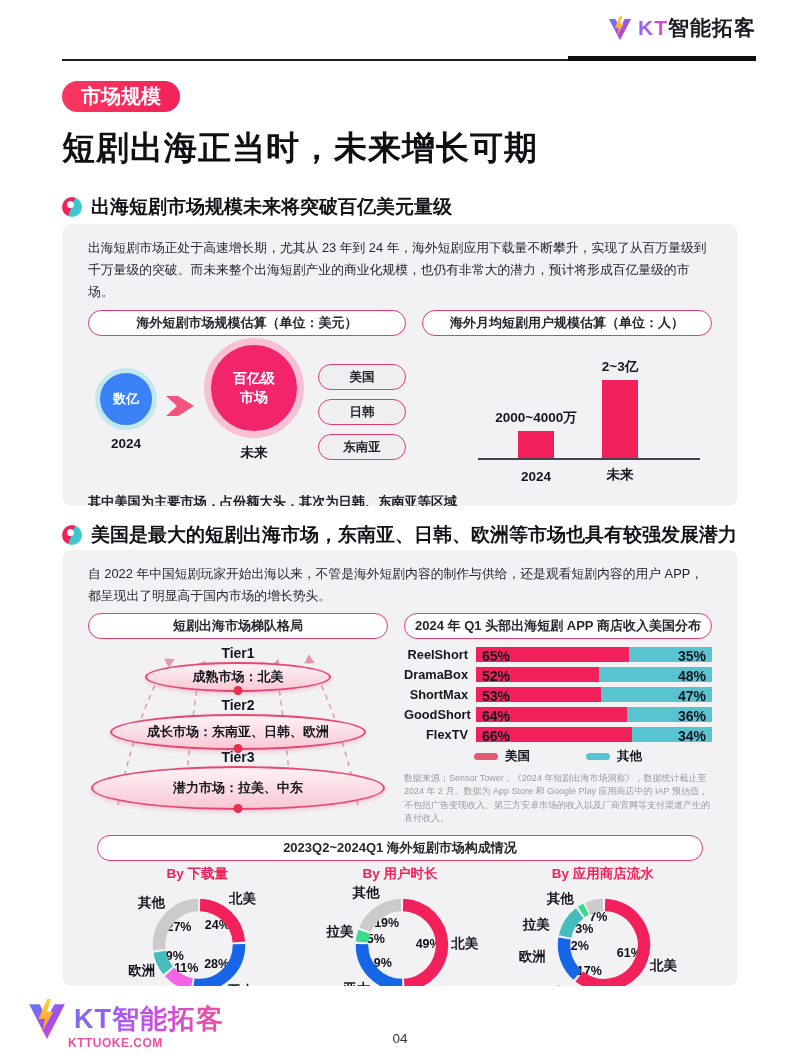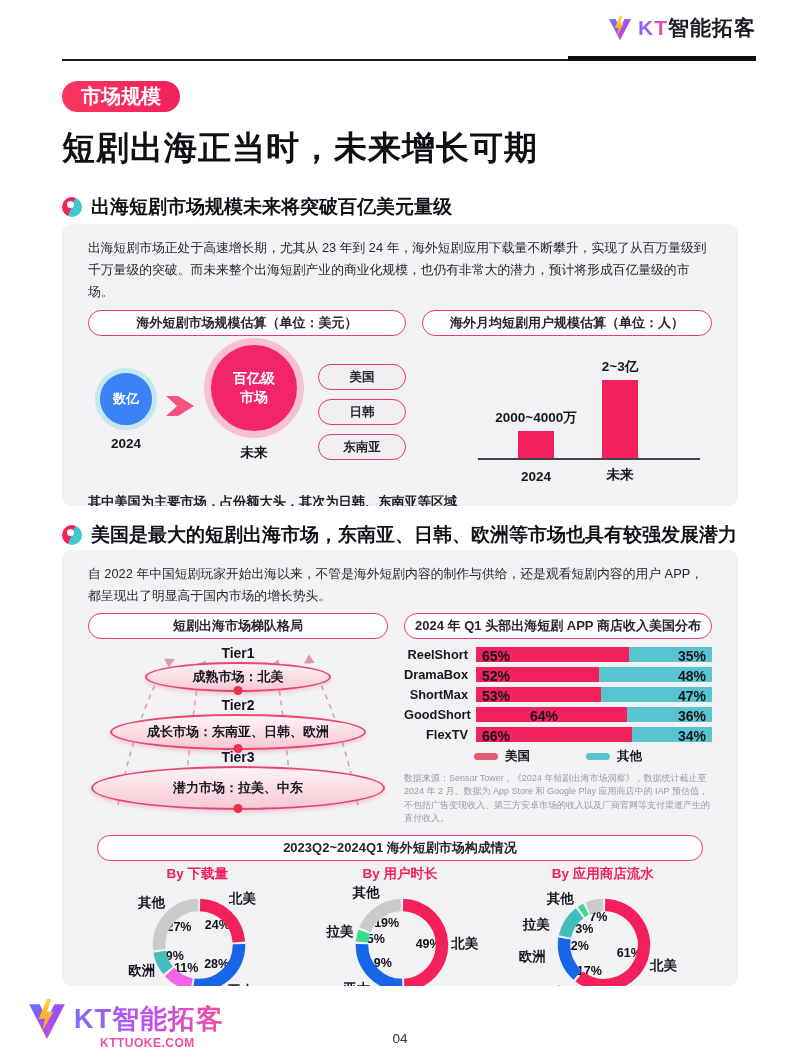--- a/index.html
+++ b/index.html
@@ -91,21 +91,21 @@
   .donut-svg { position:absolute; left:43px; top:20px; }
   .dlabel { position:absolute; transform:translate(-50%,-50%); white-space:nowrap; }
   .dname { font-size:13.5px; font-weight:800; color:#16161e; }
   .dpct { font-size:12.5px; font-weight:800; color:#101018; }
 
   
   .footer-logo { position:absolute; left:26px; bottom:14px; }
   .footer-row { display:flex; align-items:center; gap:6px; }
   .footer-row svg { width:42px; height:42px; }
   .footer-brand { font-size:27px; font-weight:800; letter-spacing:1px; }
-  .footer-site { margin-left:74px; margin-top:-4px; font-size:12px; font-weight:800; color:#f34fa0; letter-spacing:0.5px; }
+  .footer-site { margin-left:42px; margin-top:-4px; font-size:12px; font-weight:800; color:#f34fa0; letter-spacing:0.5px; }
   .page-num { position:absolute; bottom:18px; left:0; right:0; text-align:center; font-size:13.5px; color:#33333b; }
 </style>
 </head>
 <body>
 
 <div class="page">
 
   <div class="brand">
     <svg viewBox="0 0 40 40">
       <defs>
@@ -244,21 +244,21 @@
             <div class="rrow">
               <span class="rlabel">ShortMax</span>
               <div class="rbar">
                 <div class="seg-us" style="width: 53%;"><span class="rpct">53%</span></div>
                 <div class="seg-other"><span class="rpct">47%</span></div>
               </div>
             </div>
             <div class="rrow">
               <span class="rlabel">GoodShort</span>
               <div class="rbar">
-                <div class="seg-us" style="width: 64%; padding-left: 48px;"><span class="rpct">64%</span></div>
+                <div class="seg-us" style="width: 64%;"><span class="rpct">64%</span></div>
                 <div class="seg-other"><span class="rpct">36%</span></div>
               </div>
             </div>
             <div class="rrow">
               <span class="rlabel">FlexTV</span>
               <div class="rbar">
                 <div class="seg-us" style="width: 66%;"><span class="rpct">66%</span></div>
                 <div class="seg-other"><span class="rpct">34%</span></div>
               </div>
             </div>

